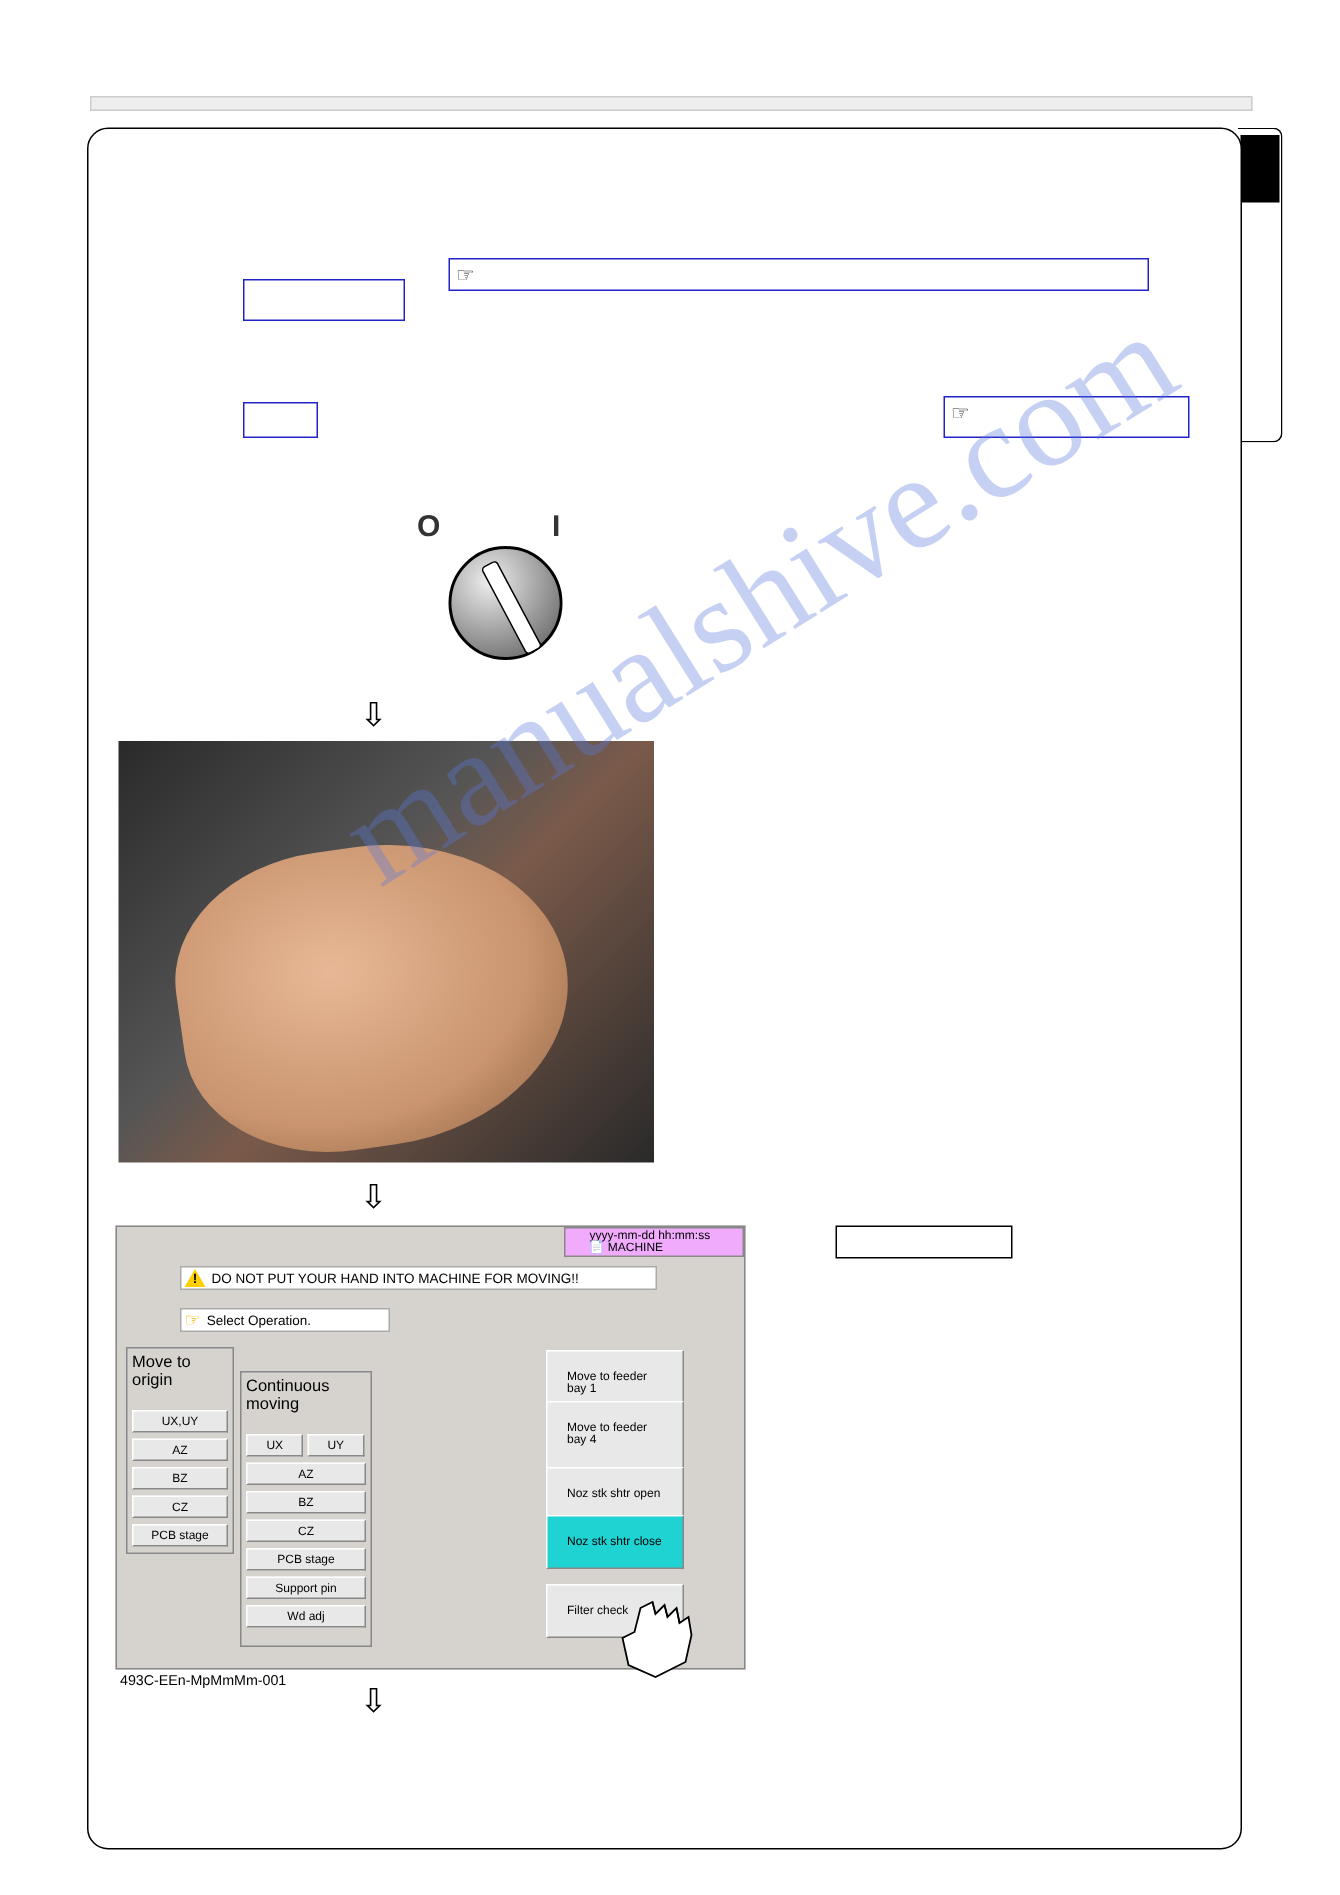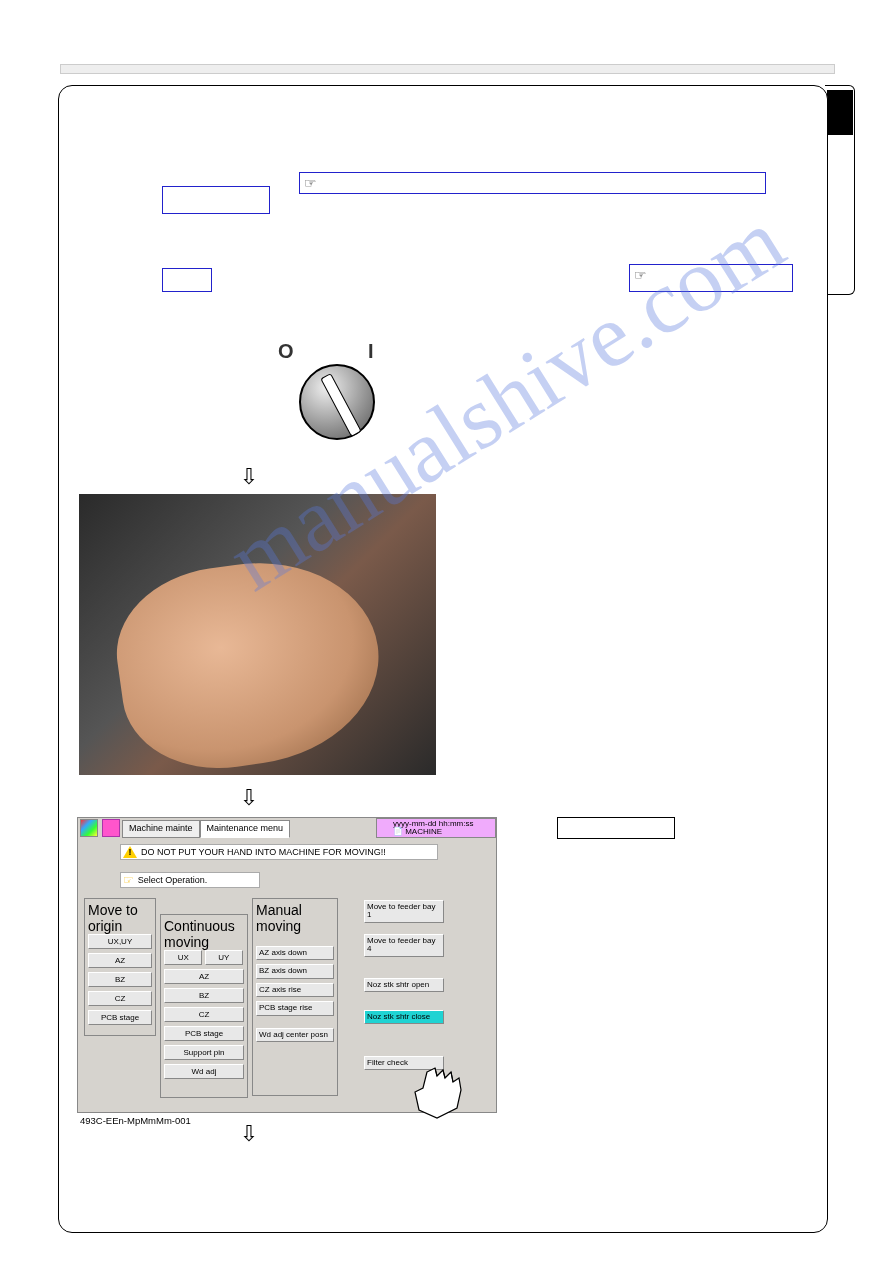--- a/index.html
+++ b/index.html
@@ -151,38 +151,38 @@
   .prompt-box{
     position:absolute; top:54px; left:42px; width:140px; height:16px;
     background:#fff; border:1px solid #aaa;
     display:flex; align-items:center; padding:0 2px; gap:4px;
   }
   .prompt-box .handicon{ color:#f6b800; font-size:12px;}
   .panel{
     position:absolute; background:#d6d3ce; border:1px solid #888;
     padding:3px; font-size:8px;
   }
-  .panel .title{ margin-bottom:0; font-size:14px;}
+  .panel .title{ margin-bottom:14px; font-size:11px;}
   .p-origin{ top:80px; left:6px;  width:72px; height:138px;}
   .p-cont  { top:96px; left:82px; width:88px; height:184px;}
   .p-manual{ top:80px; left:174px; width:86px; height:198px;}
   .sbtn{
     display:block; width:100%;
     background:#e8e8e8;
     border:1px solid #888; border-top-color:#fff; border-left-color:#fff;
     padding:2px 1px; margin-bottom:4px; font-size:8px; 
   }
   .sbtn.dual{ width:48%; display:inline-block;}
   .sbtn.two-line{ text-align:left; line-height:1.05; padding:2px;}
   .rbtn{
     position:absolute;
-    width:80px;
+    width:92px;
     background:#e8e8e8;
     border:1px solid #888; border-top-color:#fff; border-left-color:#fff;
-    padding:2px; text-align:left; font-size:8px; line-height:1.05;
+    padding:13px; text-align:left; font-size:8px; line-height:1.05;
   }
   .rbtn.hl{ background:#1fd3d3;}
   .ss-footer{
     position:absolute; left:2px; bottom:-14px; font-size:9.5px; color:#000;
   }
 
   
   .click-hand{
     position:absolute; top:976px; left:348px; width:80px; height:62px;
   }
@@ -221,26 +221,20 @@
 
   <div class="down-arrow arrow1">⇩</div>
 
   <div class="photo">
     <div class="hand"></div>
   </div>
 
   <div class="down-arrow arrow2">⇩</div>
 
   <div class="screenshot">
-    <div class="ss-top">
-      <div class="icon-box ic1"></div>
-      <div class="icon-box ic2"></div>
-      <div class="tab">Machine mainte</div>
-      <div class="tab active">Maintenance menu</div>
-    </div>
     <div class="timestamp-box">
       <div>yyyy-mm-dd  hh:mm:ss</div>
       <div>📄 <span>MACHINE</span></div>
     </div>
 
     <div class="warning-box">
       <div class="tri">
           <span style="font-size:9px;font-weight:bold;">!</span>
         </div>
       <span>DO NOT PUT YOUR HAND INTO MACHINE FOR MOVING!!</span>
@@ -266,30 +260,20 @@
         <button class="sbtn dual">UY</button>
       </div>
       <button class="sbtn">AZ</button>
       <button class="sbtn">BZ</button>
       <button class="sbtn">CZ</button>
       <button class="sbtn">PCB stage</button>
       <button class="sbtn">Support pin</button>
       <button class="sbtn">Wd adj</button>
     </div>
 
-    <div class="panel p-manual">
-      <div class="title">Manual moving</div>
-      <div style="height:12px;"></div>
-      <button class="sbtn two-line">AZ axis down</button>
-      <button class="sbtn two-line">BZ axis down</button>
-      <button class="sbtn two-line">CZ axis rise</button>
-      <button class="sbtn two-line">PCB stage rise</button>
-      <div style="height:8px;"></div>
-      <button class="sbtn two-line">Wd adj center posn</button>
-    </div>
 
     <button class="rbtn" style="top:82px; left:286px;">Move to feeder bay 1</button>
     <button class="rbtn" style="top:116px; left:286px;">Move to feeder bay 4</button>
     <button class="rbtn" style="top:160px; left:286px;">Noz stk shtr open</button>
     <button class="rbtn hl" style="top:192px; left:286px;">Noz stk shtr close</button>
     <button class="rbtn" style="top:238px; left:286px;">Filter check</button>
 
     <div class="ss-footer">493C-EEn-MpMmMm-001</div>
   </div>
 

